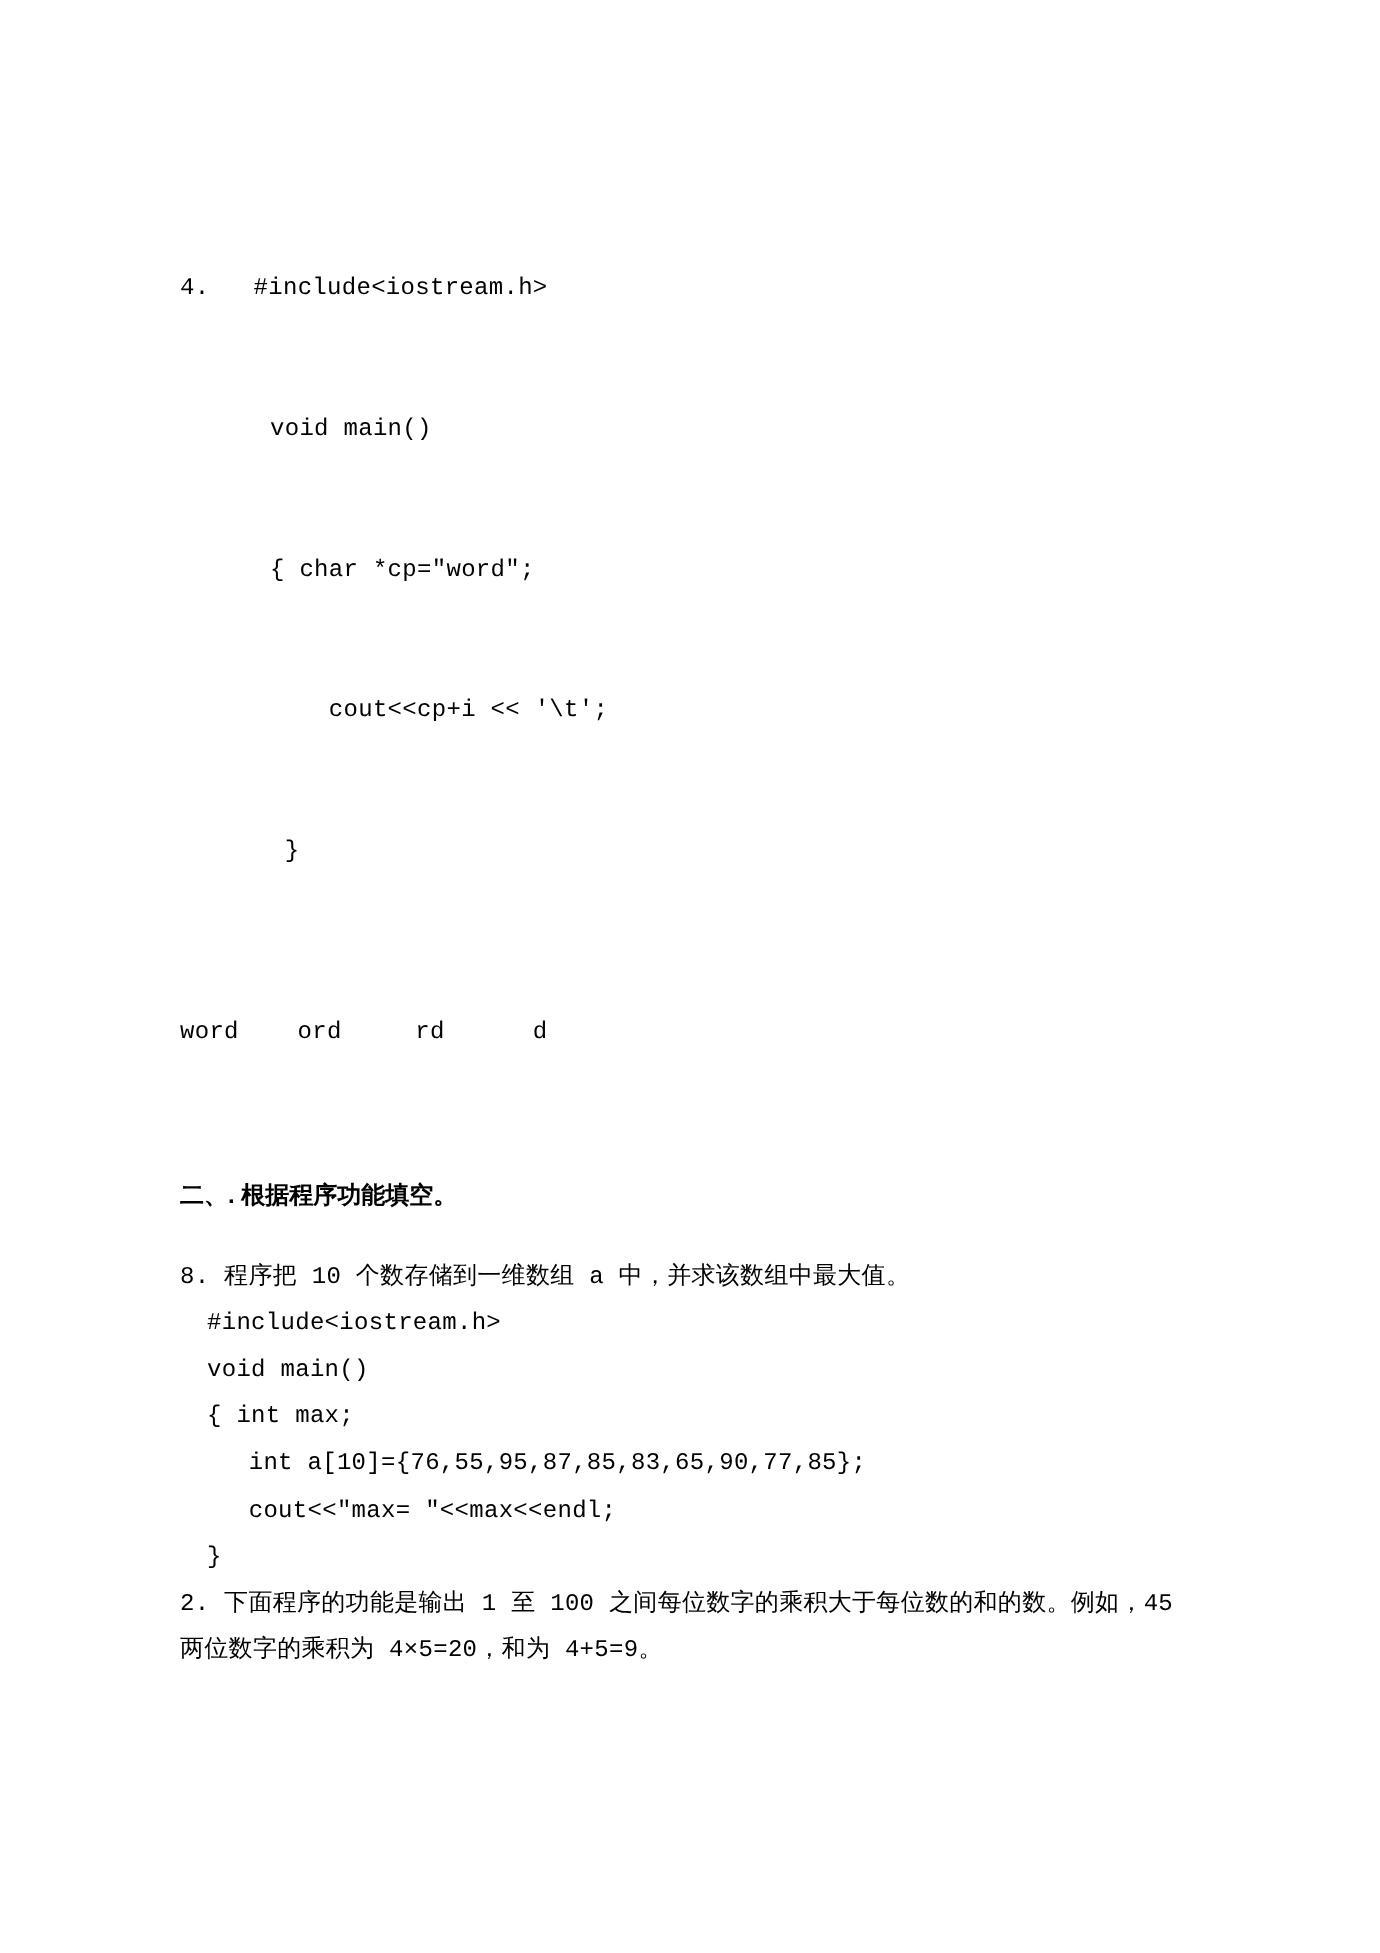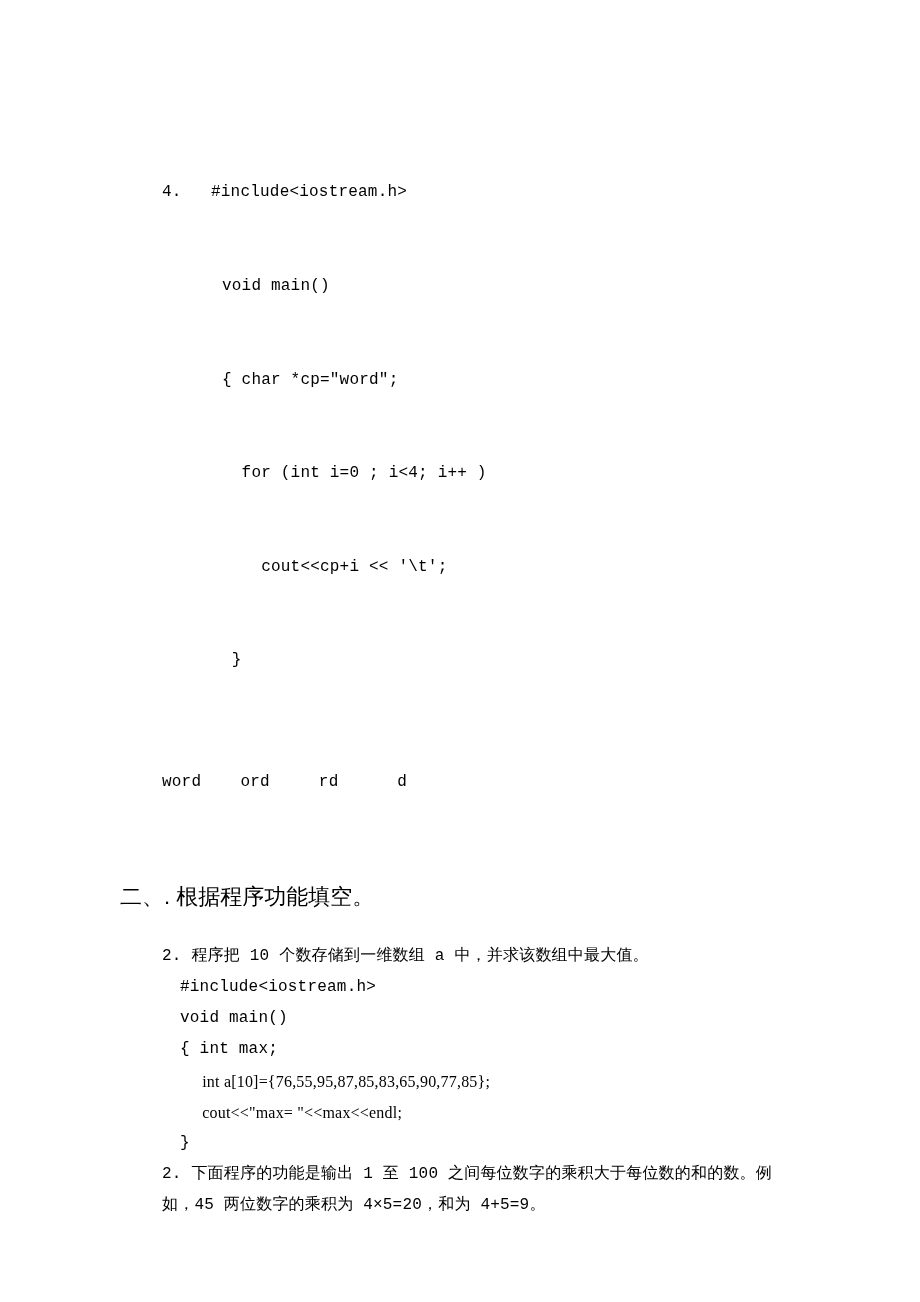--- a/index.html
+++ b/index.html
@@ -14,57 +14,55 @@
     .page {
       width: 920px;
       min-height: 1302px;
       padding: 115px 120px 100px 120px;
       box-sizing: border-box;
     }
     .mono {
       font-family: "Courier New", "SimSun", monospace;
       white-space: pre;
       letter-spacing: 0.2px;
-      margin-left: 42px;
     }
     .ind1 { padding-left: 60px; }
     .section-title {
       font-family: "SimHei", "黑体", sans-serif;
-      font-weight: normal;
-      font-size: 22px;
+      font-weight: bold;
+      font-size: 16px;
       margin-top: 78px;
       margin-bottom: 22px;
     }
     .gap { height: 28px; }
     .u { text-decoration: underline; }
     .ques-ind { padding-left: 0px; }
     .body-ind-a { padding-left: 18px; }
-    .body-ind-b { padding-left: 36px; font-family: Liberation Serif, serif; }
+    .body-ind-b { padding-left: 36px; }
   </style>
 </head>
 <body>
 
 <div class="page">
 
   <div class="mono">
     <div><span>4.</span>   <span>#include&lt;iostream.h&gt;</span></div>
     <div class="ind1">void main()</div>
     <div class="ind1">{ char *cp="word";</div>
-    <div class="ind1">  for (int i=0 ; i&lt;4; i++ )</div>
     <div class="ind1">    cout&lt;&lt;cp+i &lt;&lt; '\t';</div>
     <div class="ind1"> }</div>
   </div>
 
   <div class="gap"></div>
 
   <div class="mono">word    ord     rd      d</div>
 
   <div class="section-title">二、. 根据程序功能填空。</div>
 
-  <div class="mono ques-ind">2. 程序把 10 个数存储到一维数组 a 中，并求该数组中最大值。</div>
+  <div class="mono ques-ind">8. 程序把 10 个数存储到一维数组 a 中，并求该数组中最大值。</div>
   <div class="mono body-ind-a">#include&lt;iostream.h&gt;</div>
   <div class="mono body-ind-a">void main()</div>
   <div class="mono body-ind-a">{ int max;</div>
   <div class="mono body-ind-b"> int a[10]={76,55,95,87,85,83,65,90,77,85};</div>
   <div class="mono body-ind-b"> cout&lt;&lt;"max= "&lt;&lt;max&lt;&lt;endl;</div>
   <div class="mono body-ind-a">}</div>
 
   <div class="mono ques-ind" style="white-space: normal;">2. 下面程序的功能是输出 1 至 100 之间每位数字的乘积大于每位数的和的数。例如，45 两位数字的乘积为 4×5=20，和为 4+5=9。</div>
 
 </div>

